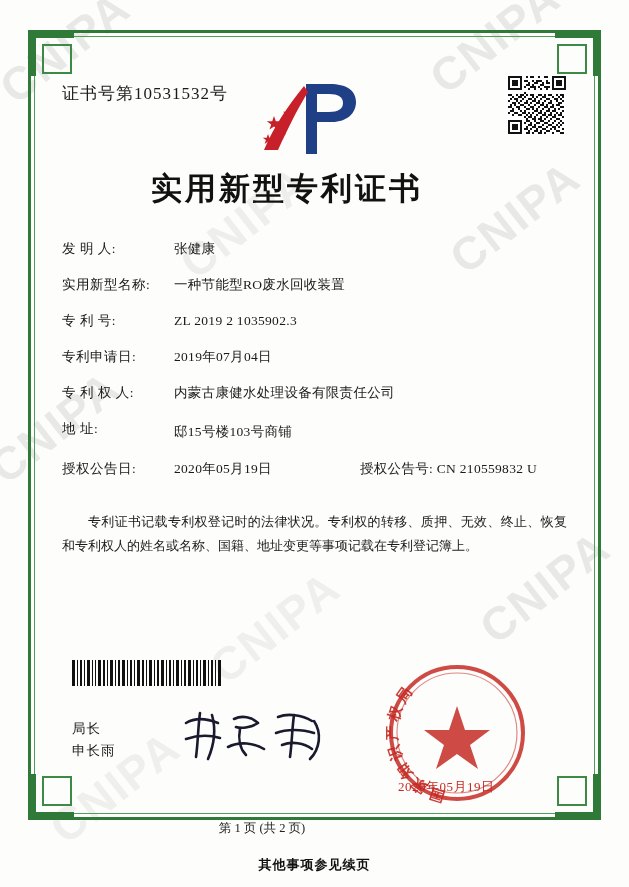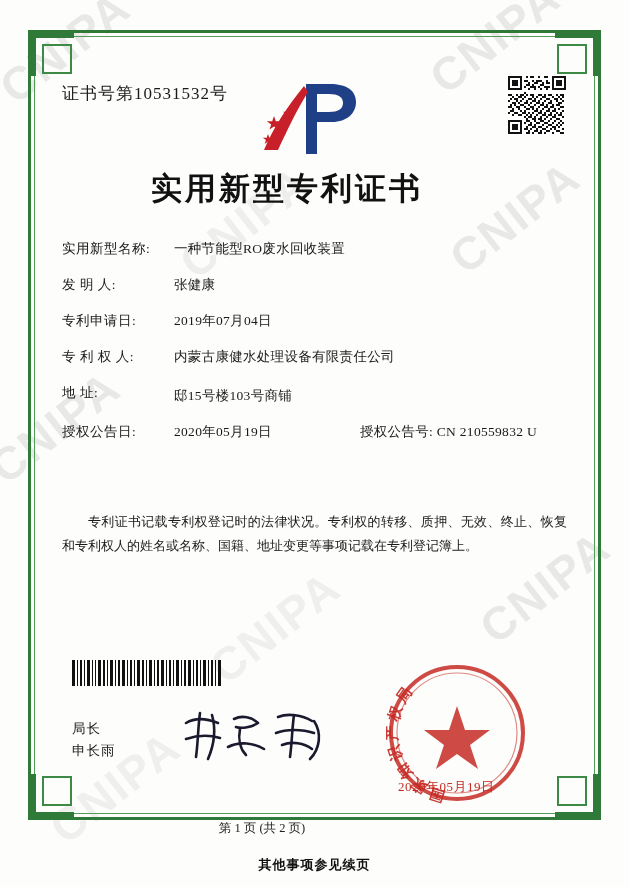--- a/index.html
+++ b/index.html
@@ -476,29 +476,33 @@
         <polygon points="39,48 40.1,51.2 43.5,51.2 40.7,53.2 41.8,56.4 39,54.4 36.2,56.4 37.3,53.2 34.5,51.2 37.9,51.2"></polygon>
       </g>
     </svg>
   </div>
 
   <div class="title">实用新型专利证书</div>
 
   <div class="fields">
 
     <div class="row">
+      <div class="lbl">发 明 人:</div>
+      <div class="val">张健康</div>
+    </div>
+
+    <div class="row">
       <div class="lbl">实用新型名称:</div>
       <div class="val">一种节能型RO废水回收装置</div>
     </div>
 
     <div class="row">
-      <div class="lbl">发 明 人:</div>
-      <div class="val">张健康</div>
+      <div class="lbl">专 利 号:</div>
+      <div class="val spaced">ZL 2019 2 1035902.3</div>
     </div>
-
 
     <div class="row">
       <div class="lbl">专利申请日:</div>
       <div class="val">2019年07月04日</div>
     </div>
 
     <div class="row">
       <div class="lbl">专 利 权 人:</div>
       <div class="val">内蒙古康健水处理设备有限责任公司</div>
     </div>

